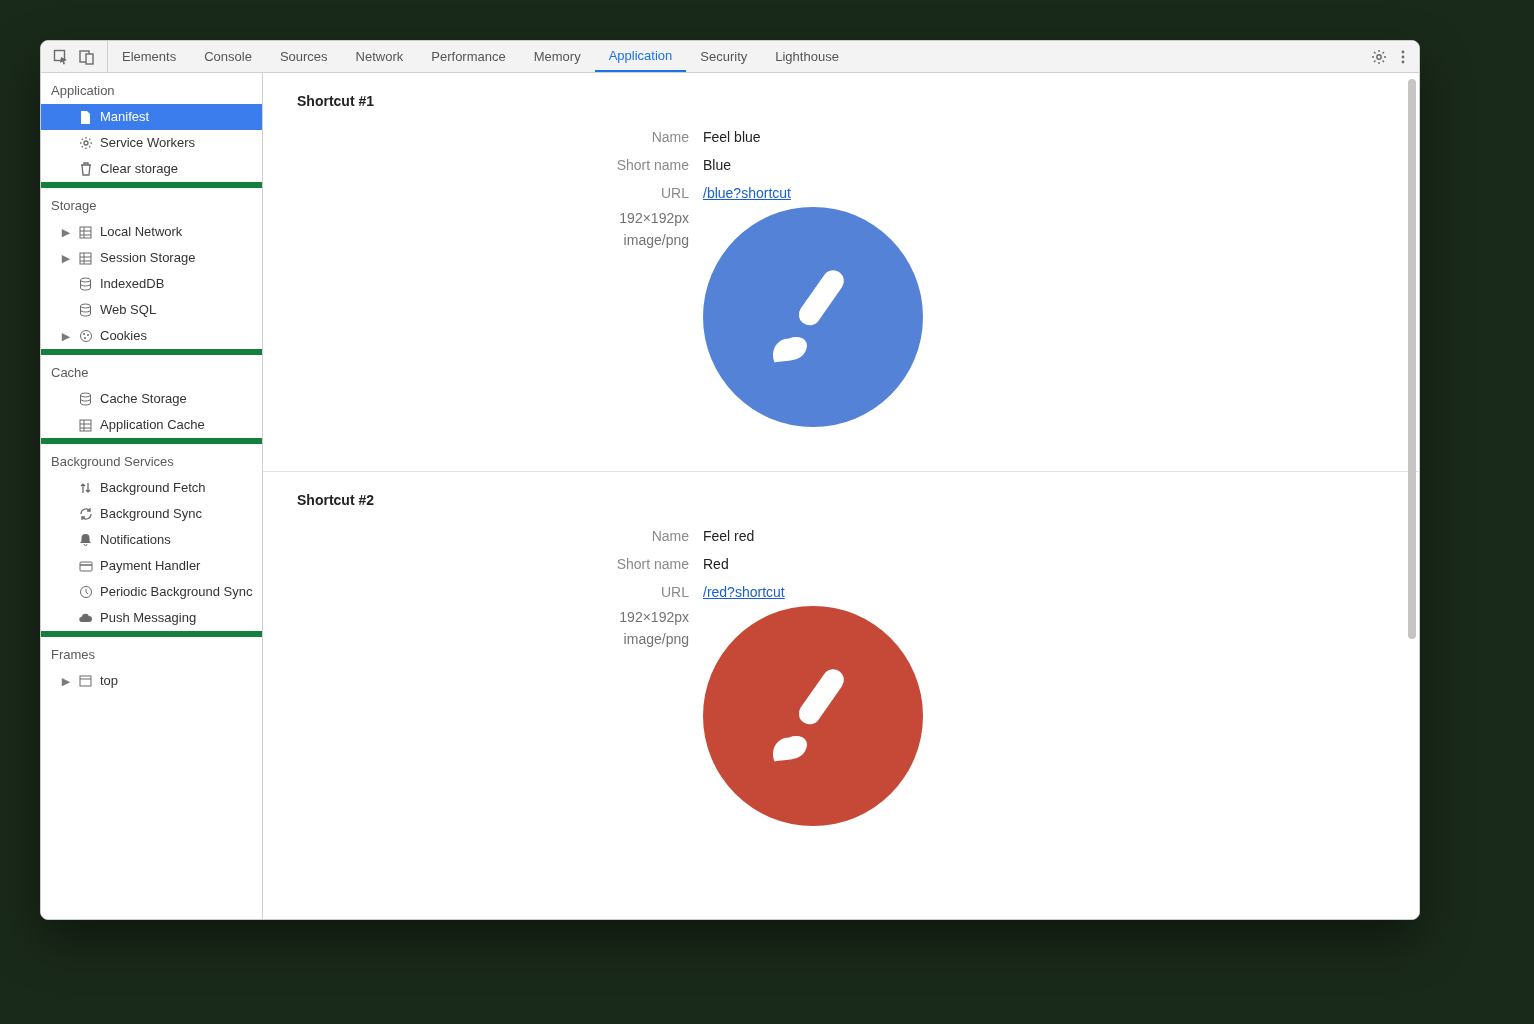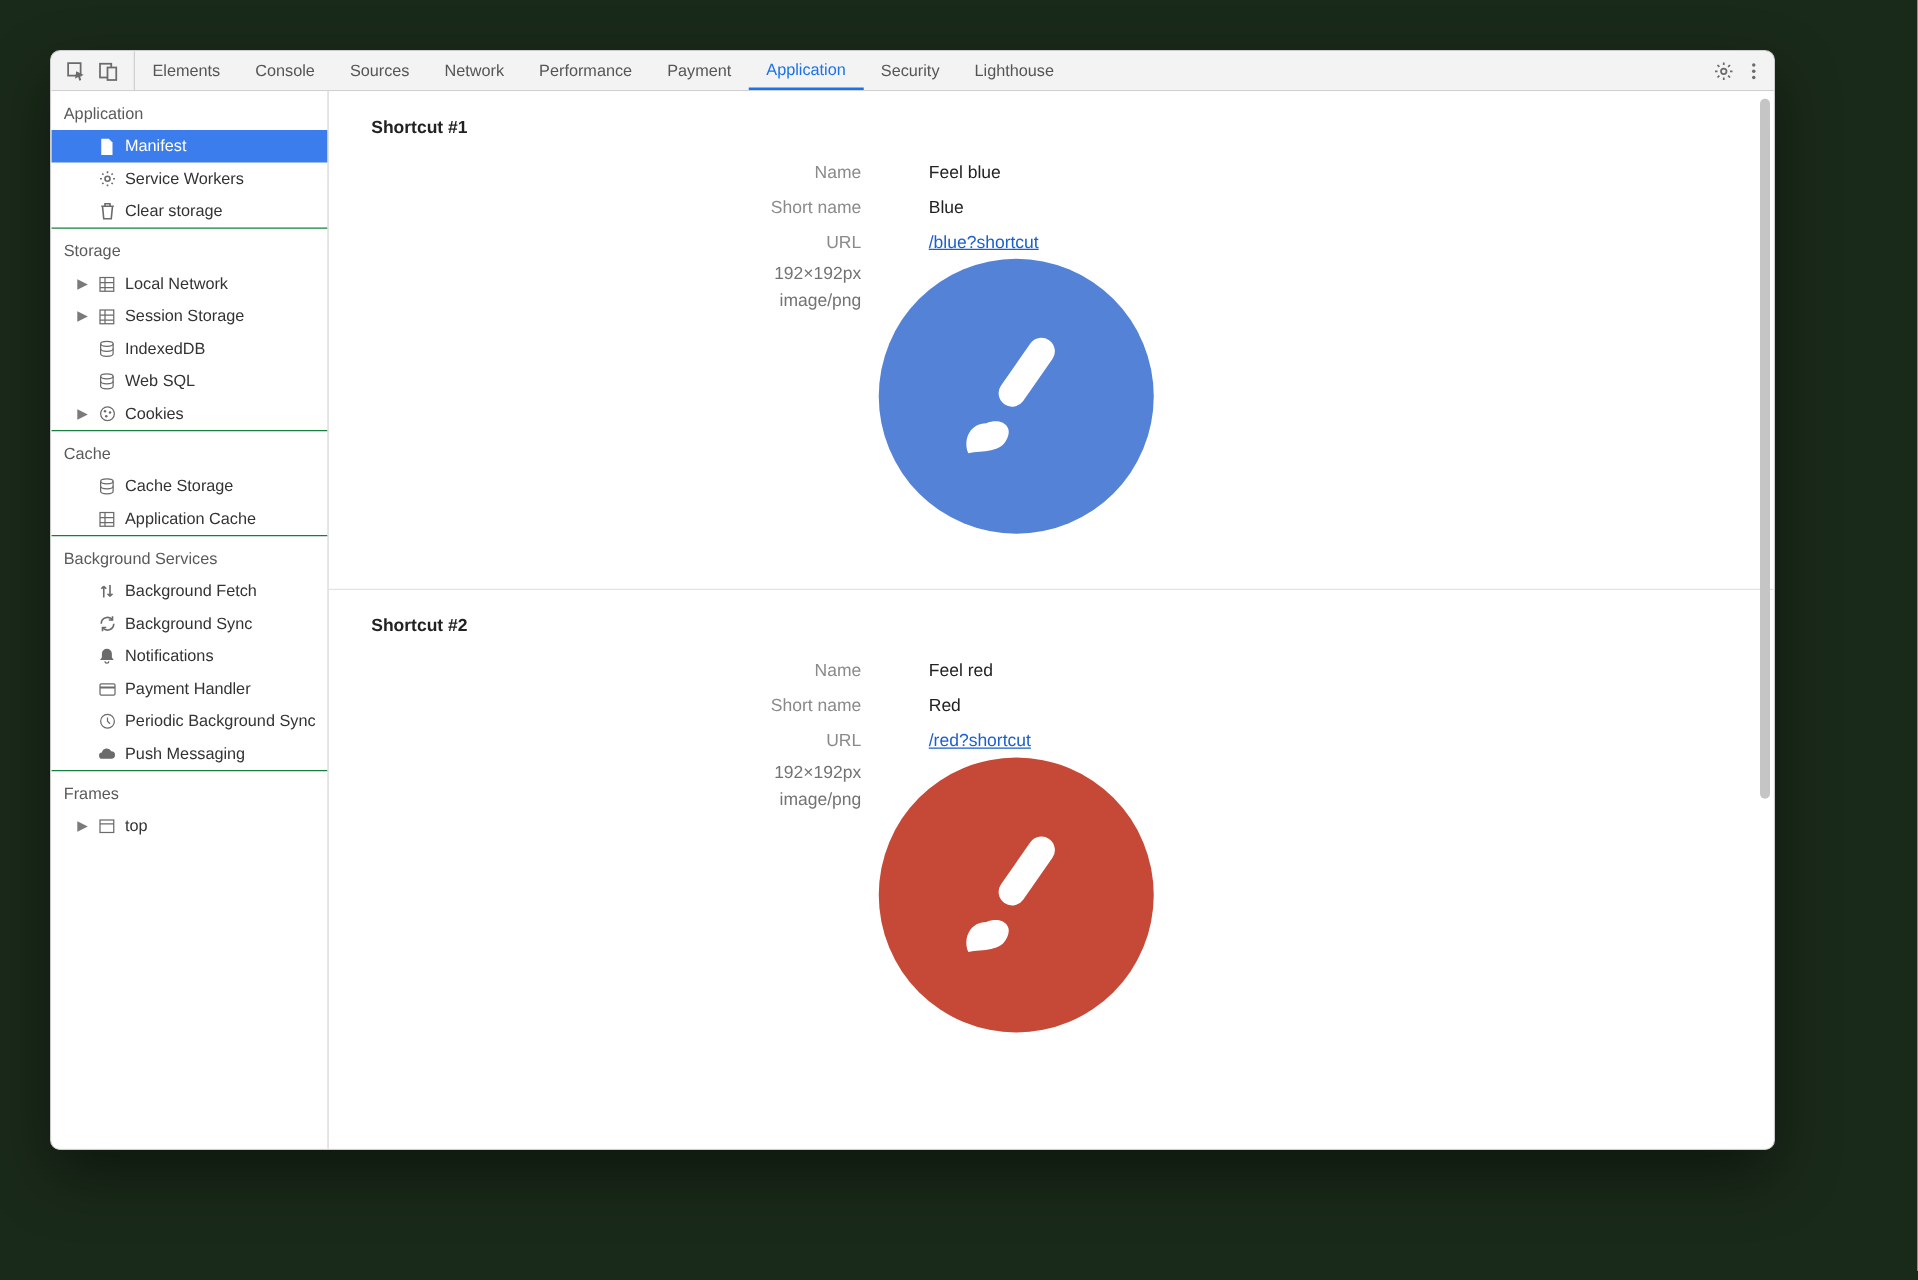--- a/index.html
+++ b/index.html
@@ -62,21 +62,21 @@
     background:#fff;
     font-size:13px;
     color:#333;
     overflow-y:auto;
     padding-bottom:8px;
   }
   .group-header{
     padding:10px 10px 6px 10px;
     color:#5a5a5a;
     font-size:13px;
-    border-top:1px solid #15803d;
+    border-top:6px solid #15803d;
   }
   .group-header.first{border-top:none;}
   .tree-item{
     display:flex;align-items:center;
     padding:3px 6px 3px 20px;
     gap:7px;
     line-height:20px;
     cursor:default;
   }
   .tree-item.indent0{padding-left:20px;}
@@ -102,21 +102,20 @@
     font-size:14px;
     color:#222;
     padding-left:34px;
     margin-bottom:14px;
   }
   .row{
     display:flex;
     font-size:14px;
     padding:6px 0;
     align-items:flex-start;
-    gap:40px;
   }
   .row .label{
     width:440px;
     text-align:right;
     color:#8a8a8a;
     padding-right:14px;
     flex-shrink:0;
   }
   .row .value{color:#222;}
   .row .value a{color:#1a5fd0;text-decoration:underline;}
@@ -159,21 +158,21 @@
             <rect x="7" y="5" width="7" height="10" fill="#f3f3f3" stroke="#6b6b6b" stroke-width="1.4"></rect>
           </svg>
       </span>
     </div>
     <div class="tabs">
       <div class="tab">Elements</div>
       <div class="tab">Console</div>
       <div class="tab">Sources</div>
       <div class="tab">Network</div>
       <div class="tab">Performance</div>
-      <div class="tab">Payment</div>
+      <div class="tab">Memory</div>
       <div class="tab active">Application</div>
       <div class="tab">Security</div>
       <div class="tab">Lighthouse</div>
     </div>
     <div class="toolbar-right">
       <span>
         <svg width="16" height="16" viewBox="0 0 16 16">
             <circle cx="8" cy="8" r="2.2" fill="none" stroke="#6b6b6b" stroke-width="1.4"></circle>
             <path d="M8 1v2M8 13v2M1 8h2M13 8h2M3 3l1.5 1.5M11.5 11.5L13 13M13 3l-1.5 1.5M4.5 11.5L3 13" stroke="#6b6b6b" stroke-width="1.4"></path>
           </svg>

